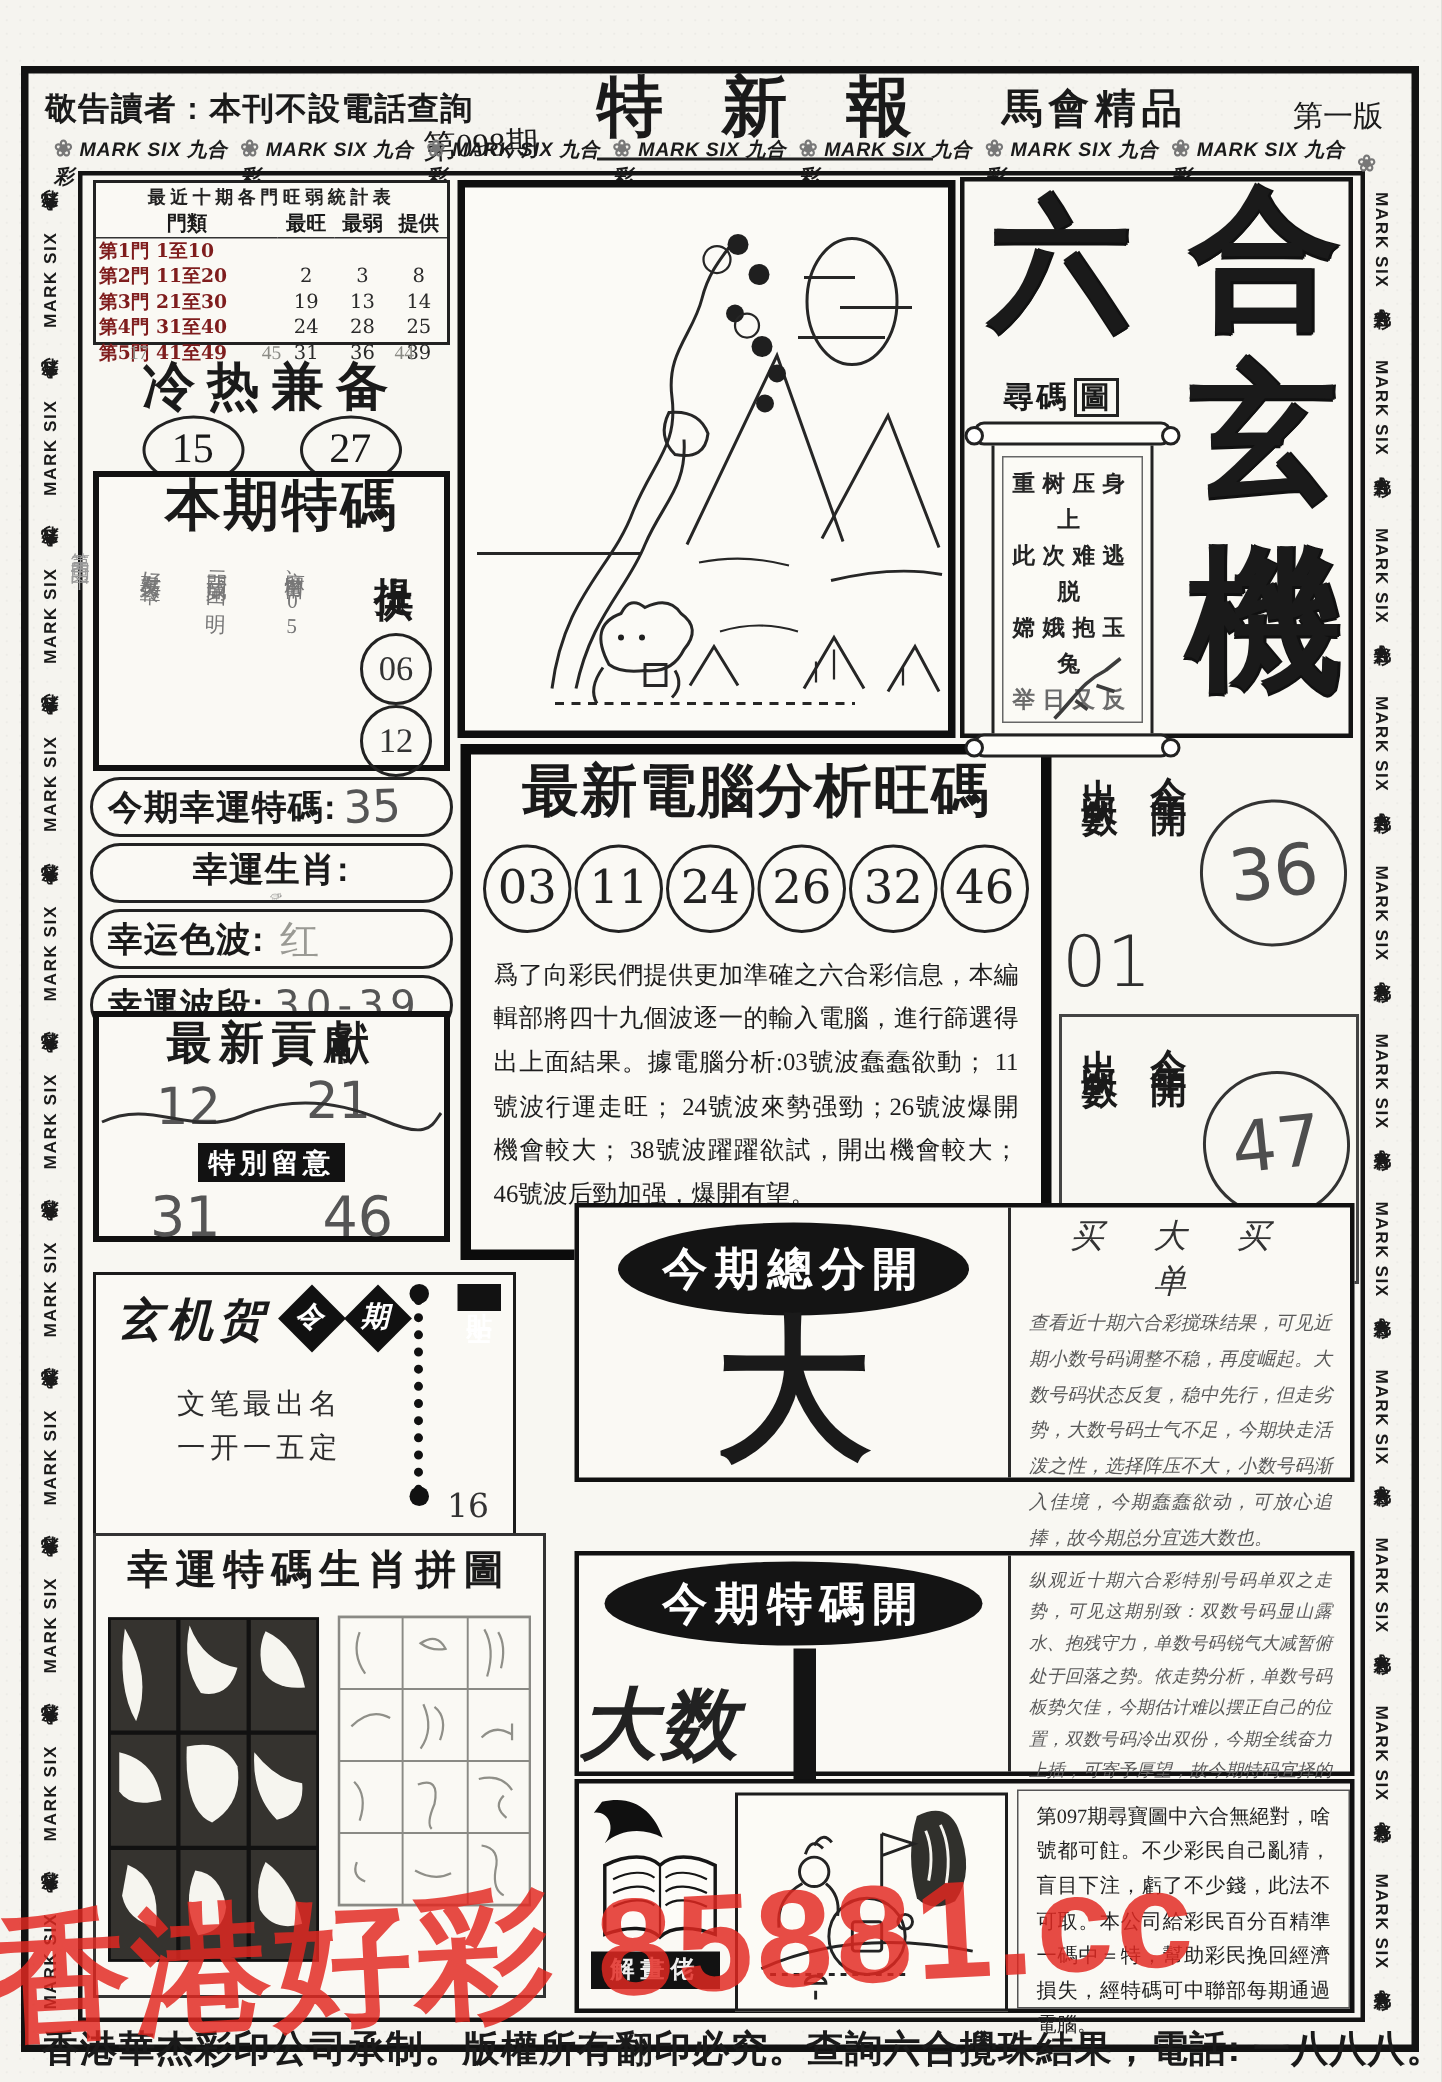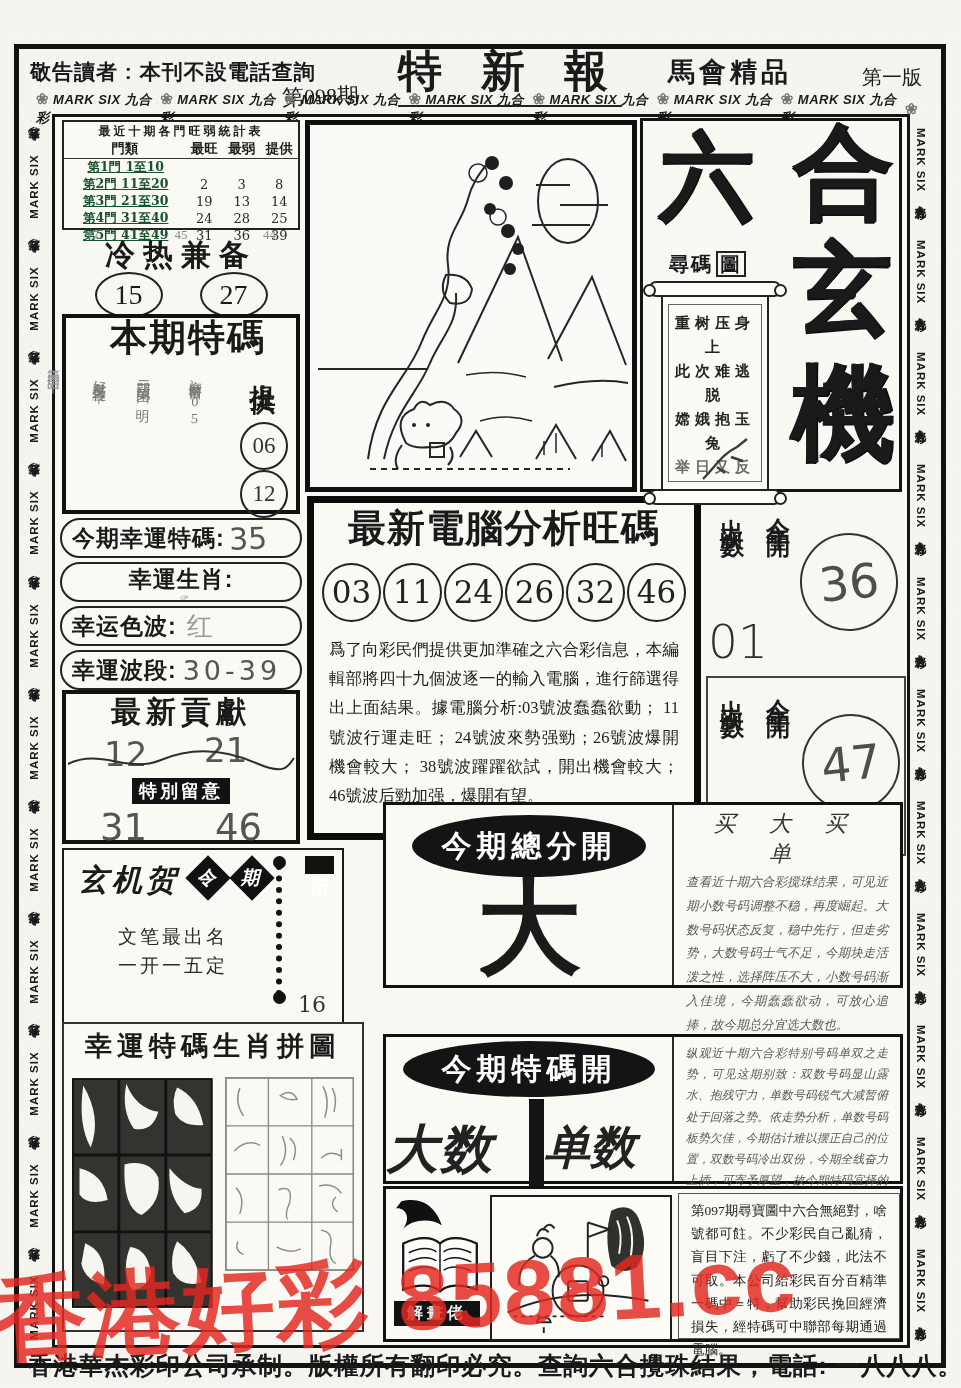--- a/index.html
+++ b/index.html
@@ -25,37 +25,37 @@
   .msrow .fl{font-style:normal;color:#777;font-size:15px;margin-right:4px;}
   .sidestrip{width:28px;display:flex;flex-direction:column;justify-content:space-between;align-items:center;}
   .sidestrip span{writing-mode:vertical-rl;font-family:"Liberation Sans",sans-serif;font-weight:900;font-size:11.5px;letter-spacing:1px;white-space:nowrap;}
   .sidestrip.left span{transform:rotate(180deg);}
   
   .stats{left:62px;top:120px;width:238px;height:110px;border:2px solid #222;}
   .stats .t{font-size:12px;font-weight:bold;text-align:center;letter-spacing:3px;color:#222;filter:blur(.5px);padding-top:1px;}
   .stats table{border-collapse:collapse;width:100%;font-size:13px;}
   .stats th{font-weight:bold;border-bottom:1.5px solid #333;padding:0;font-size:13.5px;}
   .stats td{text-align:center;height:16px;padding:0;font-family:"DejaVu Serif",serif;color:#2a2a2a;}
-  .stats td.lbl{font-weight:bold;font-size:12.5px;text-align:center;padding-left:2px;color:#14532d;text-decoration:underline;}
+  .stats td.lbl{font-weight:bold;font-size:12.5px;text-align:left;padding-left:2px;color:#7f1d1d;}
   .ghost{left:86px;top:227px;width:190px;display:flex;justify-content:space-between;color:#8a8a84;font-size:13px;}
   .coldhot{left:62px;top:240px;width:238px;height:72px;}
-  .coldhot .t{font-size:30px;font-weight:900;text-align:center;letter-spacing:8px;line-height:1;}
+  .coldhot .t{font-size:35px;font-weight:900;text-align:center;letter-spacing:8px;line-height:1;}
   .ovals{display:flex;justify-content:space-around;padding:2px 14px 0;}
   .oval{width:64px;height:42px;border:2.5px solid #222;border-radius:50%;display:flex;align-items:center;justify-content:center;font-size:28px;}
   .special{left:62px;top:314px;width:238px;height:200px;border:4px solid #111;}
   .special .t{font-size:37px;font-weight:900;text-align:center;line-height:1.1;letter-spacing:2px;margin-left:14px;}
   .provide{position:absolute;right:16px;top:46px;font-size:26px;font-weight:900;letter-spacing:4px;}
   .sp-circ{position:absolute;right:8px;width:44px;height:44px;border:2px solid #222;border-radius:50%;
            display:flex;align-items:center;justify-content:center;font-size:23px;color:#333;}
   .sp-note{position:absolute;top:52px;font-size:14px;color:#777;height:150px;letter-spacing:2px;transform:rotate(2deg);}
   .side-note{left:44px;top:358px;font-size:13px;color:#999;height:160px;letter-spacing:3px;}
   .lrow{position:absolute;left:60px;width:242px;height:40px;border:2.5px solid #222;border-radius:20px;background:#faf9f4;
         display:flex;align-items:center;padding:0 10px;box-sizing:border-box;}
   .lrow .lab{font-size:23px;font-weight:900;font-family:"Liberation Sans",sans-serif;letter-spacing:1px;white-space:nowrap;}
-  .contrib{left:62px;top:690px;width:238px;height:154px;border:4px solid #111;}
+  .contrib{left:62px;top:674px;width:238px;height:154px;border:4px solid #111;}
   .contrib .t{font-size:30px;font-weight:900;text-align:center;letter-spacing:5px;line-height:1.2;}
   .contrib .toprow{position:relative;height:48px;}
   .contrib .toprow b{position:absolute;font-size:34px;font-weight:400;color:#555;font-family:"DejaVu Sans",sans-serif;}
   .contrib .note{text-align:center;}
   .contrib .note i{display:inline-block;background:#121212;color:#fff;font-style:normal;font-weight:900;
                    font-size:18px;letter-spacing:3px;padding:1px 7px;filter:blur(.3px);}
   .contrib .botrow{display:flex;justify-content:space-around;font-size:37px;color:#555;font-family:"DejaVu Sans",sans-serif;margin-top:2px;}
   .congrats{left:62px;top:848px;width:282px;height:220px;border:2.5px solid #1b1b1b;}
   .congrats .title{position:absolute;left:14px;top:10px;font-size:30px;font-weight:900;font-style:italic;letter-spacing:4px;}
   .dia{display:inline-block;width:32px;height:32px;background:#111;transform:rotate(45deg);margin-left:12px;vertical-align:6px;}
@@ -444,21 +444,20 @@
         <span>27、 33</span>
       </div>
     </div>
   </div>
 
   <div class="band" style="top:1034px;height:150px;">
     <div class="cellL">
       <div class="ovalbadge" style="width:252px;height:56px;font-size:30px;margin-top:4px;">今期特碼開</div>
       <div class="stem"></div>
       <div class="bignum1">大数</div>
-      <div class="bignum2">单数</div>
     </div>
     <div class="cellR">
       <div class="essay" style="font-size:11.8px;line-height:1.8;margin-top:2px;">纵观近十期六合彩特别号码单双之走势，可见这期别致：双数号码显山露水、抱残守力，单数号码锐气大减暂俯处于回落之势。依走势分析，单数号码板势欠佳，今期估计难以摆正自己的位置，双数号码冷出双份，今期全线奋力上插，可寄予厚望，故今期特码宜择的单数也。</div>
       <div class="recrow">
         <b>推薦</b>
         <span>35、 47</span>
       </div>
     </div>
   </div>
 

